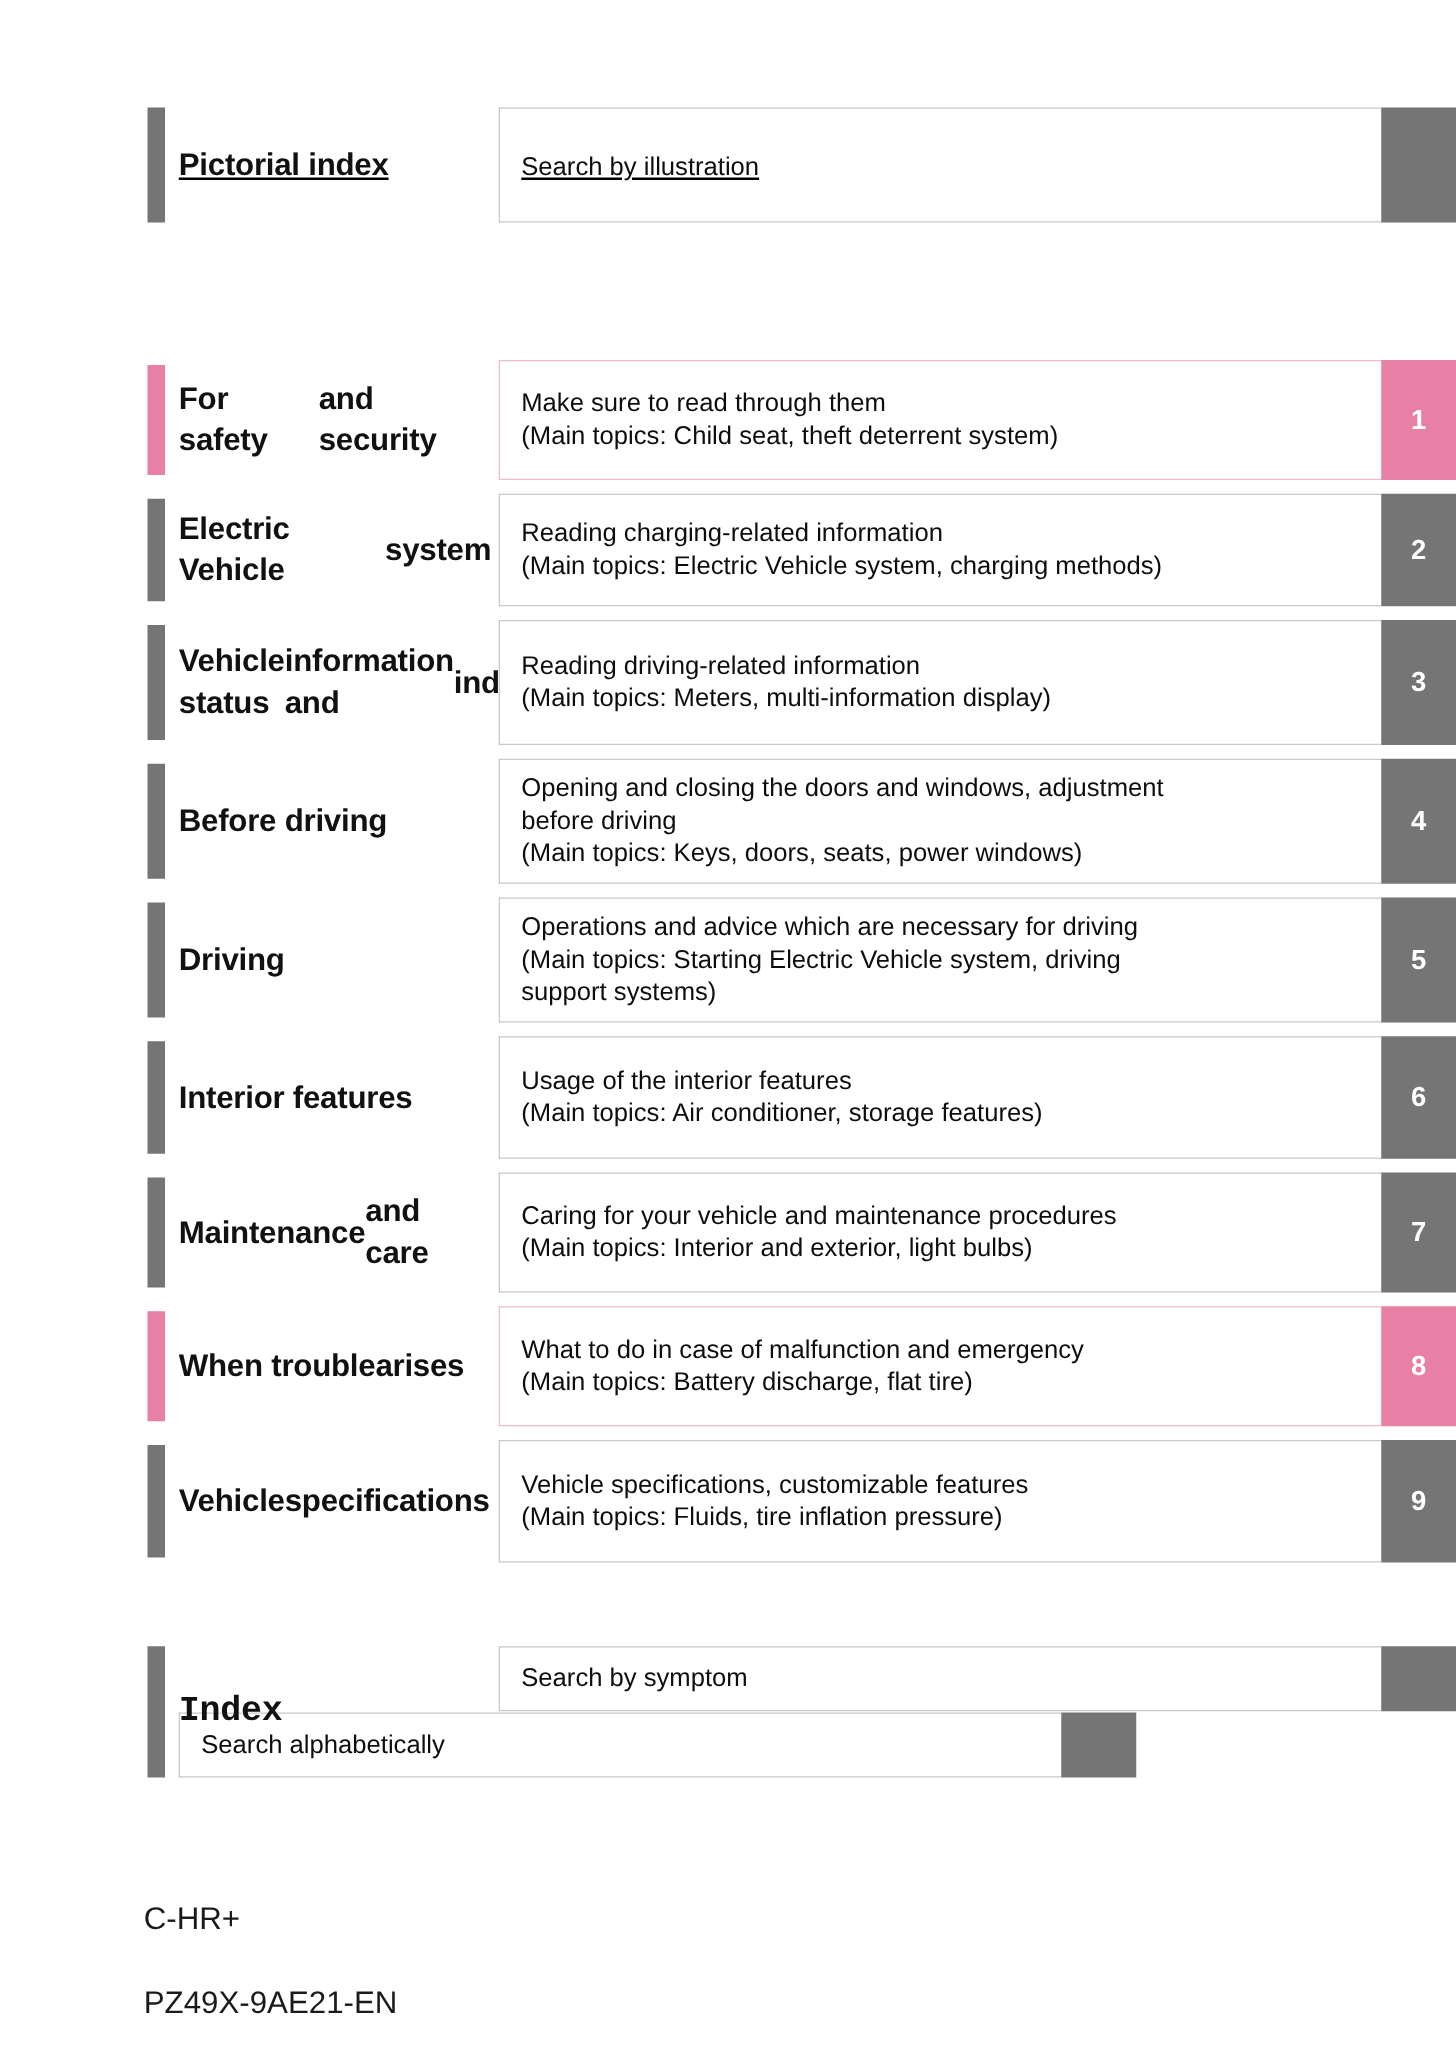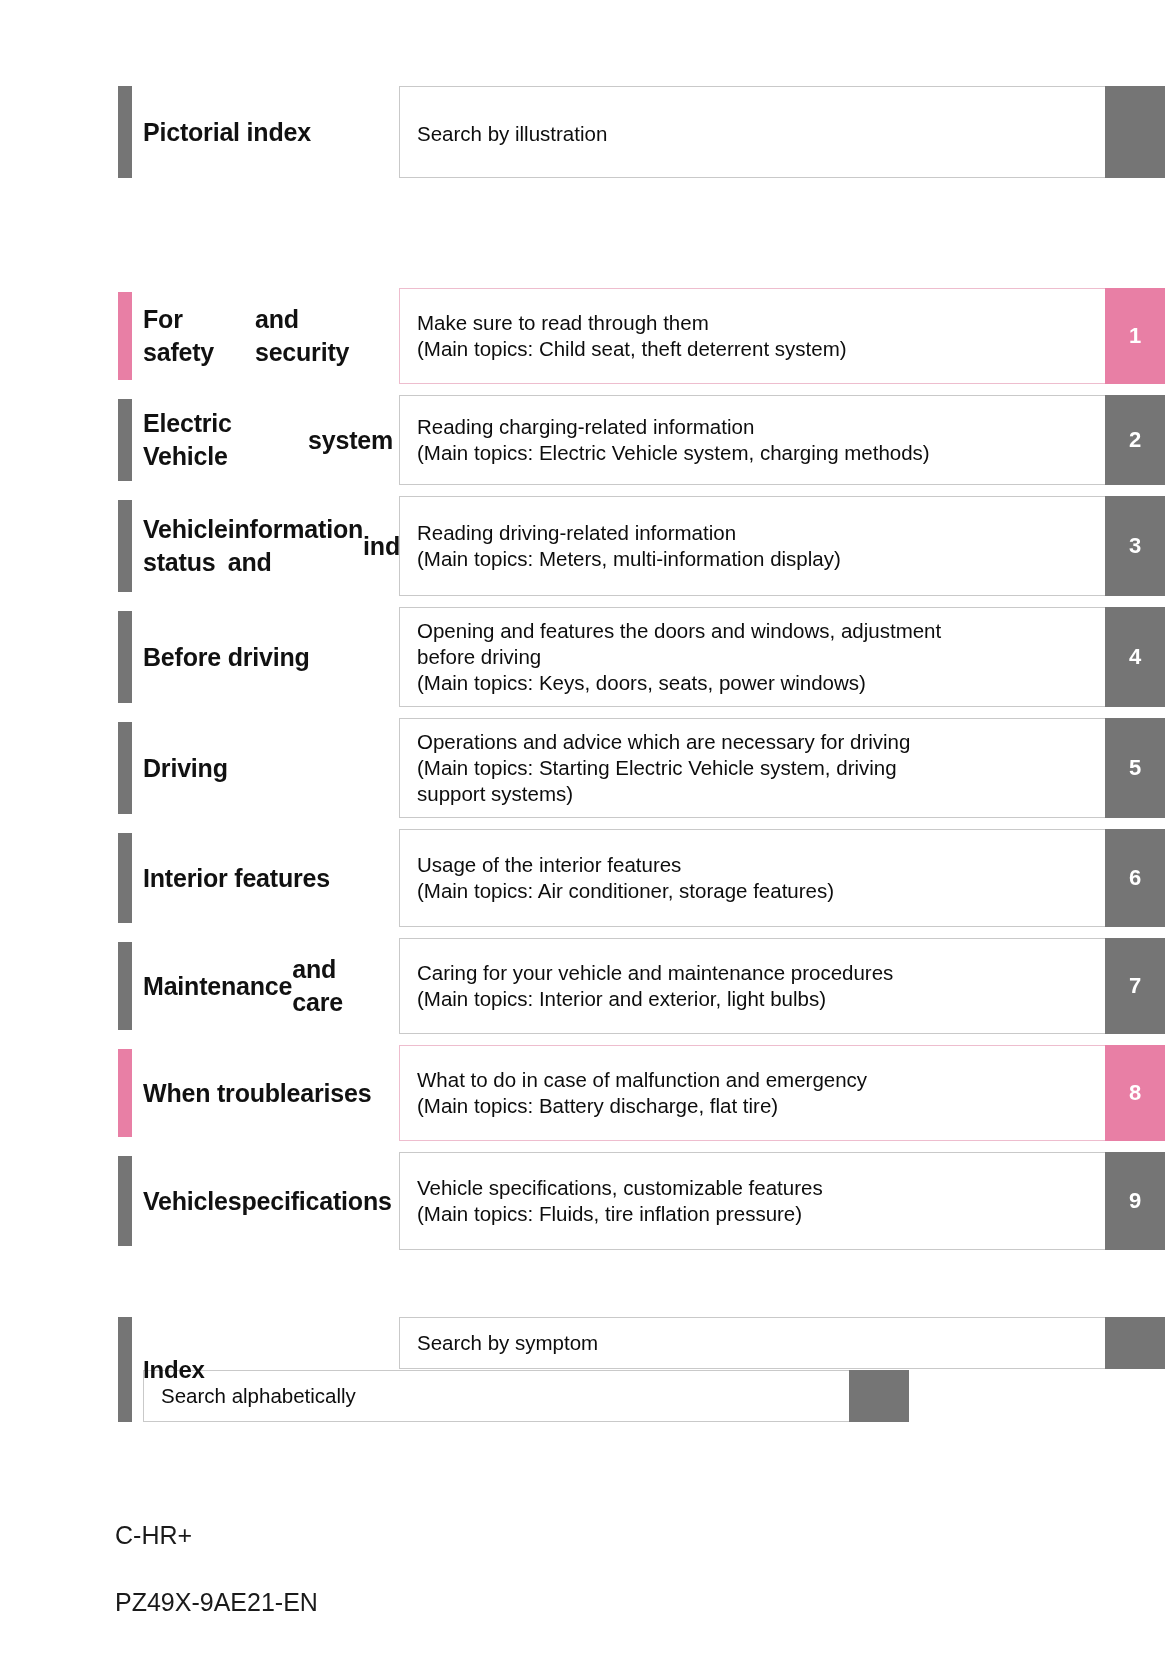--- a/index.html
+++ b/index.html
@@ -81,37 +81,37 @@
     font-size: 22px;
     font-weight: bold;
     display: flex;
     align-items: center;
     justify-content: center;
   }
   .tab-cell.pink { background: #E87FA5; }
   .tab-cell.blank { background: #757575; }
 
   
-  .top-block { position: absolute; top: 86px; left: 0; }
+  .top-block { position: absolute; top: 86px; left: 0; text-decoration: underline; }
   .top-block .row { height: 92px; }
   .top-block .desc-cell { align-items: flex-start; padding-top: 34px; }
   .top-block .accent-bar { top: 0; bottom: 0; height: 92px; }
   .top-block .tab-cell { height: 92px; }
 
   
   .main-block { position: absolute; top: 288px; left: 0; }
   .main-block .row { margin-bottom: 11px; }
 
   
   .index-block { position: absolute; top: 1317px; left: 0; border-radius: 16px; }
   .index-block .row { height: 52px; }
   .index-block .row + .row { margin-top: 1px; }
   .index-block .desc-cell { padding-top: 6px; padding-bottom: 6px; }
   .index-block .tab-cell { height: 52px; }
-  .index-block .cat-title { font-size: 24px; }
+  .index-block .cat-title { font-size: 28px; font-family: Liberation Mono, monospace; }
 
   .index-bar {
     position: absolute;
     left: 118px;
     top: 0;
     width: 14px;
     height: 105px;
     background: #757575;
   }
 
@@ -195,21 +195,21 @@
         </div>
         <div class="tab-cell">3</div>
       </div>
       <div class="row" style="height: 100px;">
         <div class="bar-cell">
           <div class="accent-bar"></div>
         </div>
         <div class="cat-title">Before driving</div>
         <div class="desc-cell">
           <div>
-            <div>Opening and features the doors and windows, adjustment</div>
+            <div>Opening and closing the doors and windows, adjustment</div>
             <div>before driving</div>
             <div>(Main topics: Keys, doors, seats, power windows)</div>
           </div>
         </div>
         <div class="tab-cell">4</div>
       </div>
       <div class="row" style="height: 100px;">
         <div class="bar-cell">
           <div class="accent-bar"></div>
         </div>

